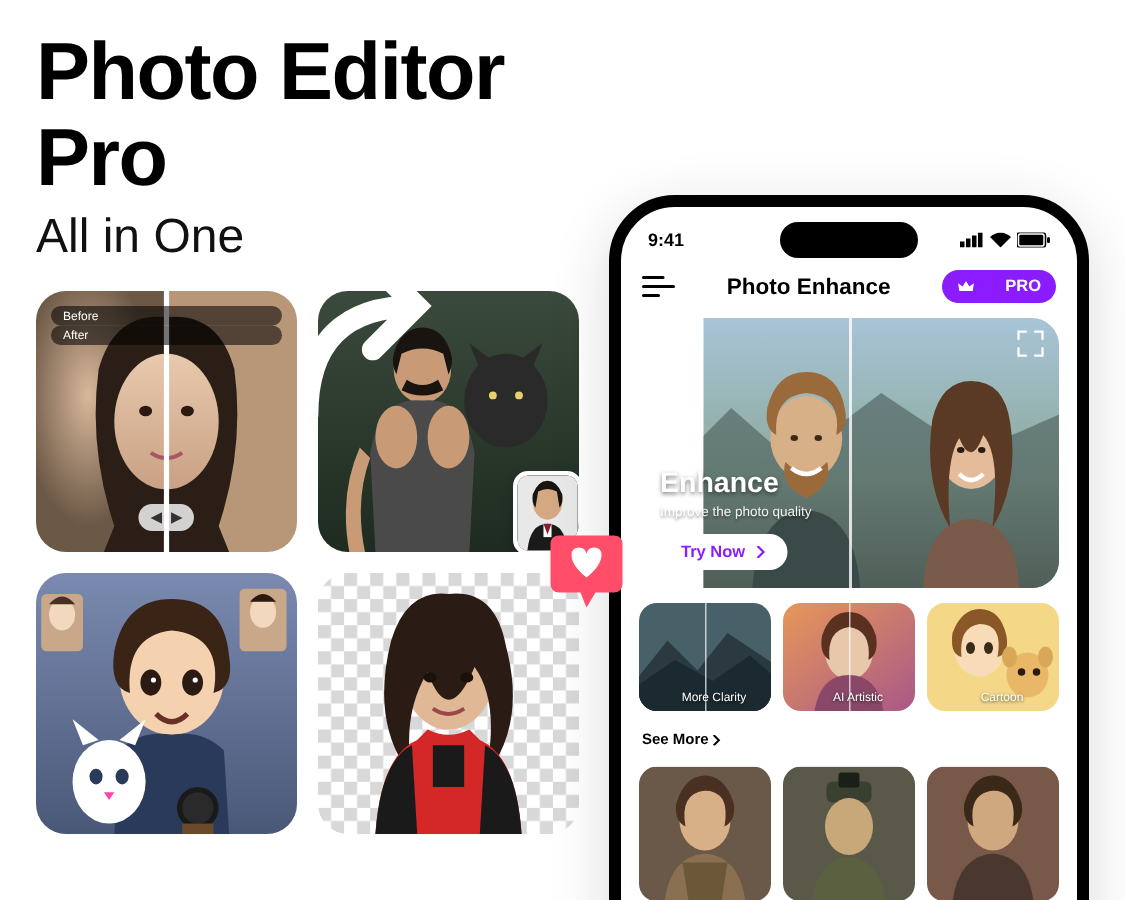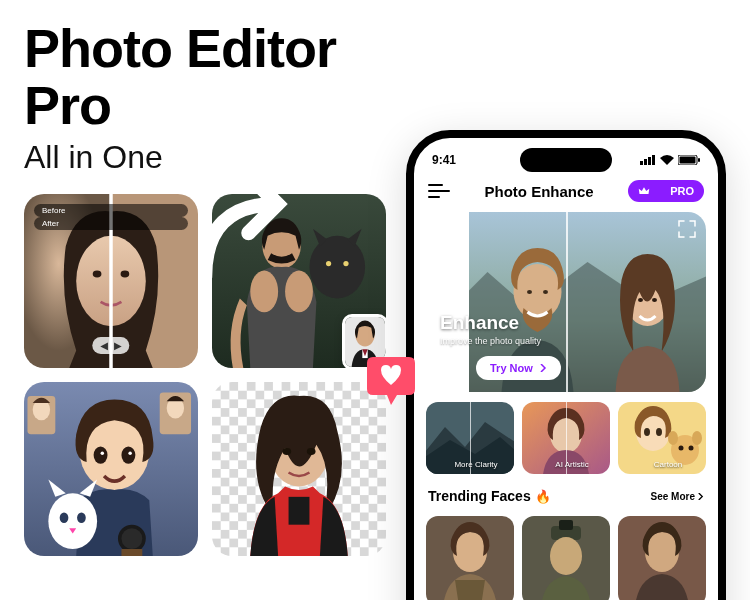--- a/index.html
+++ b/index.html
@@ -38,21 +38,21 @@
 .pro-btn { background: #8b1cff; color: #fff; border-radius: 16px; padding: 5px 10px; font-size: 11px; font-weight: 700; display: flex; align-items: center; gap: 20px; }
 .crown { width: 12px; height: 12px; }
 
 .hero { margin: 0 12px; border-radius: 18px; overflow: hidden; position: relative; height: 180px; padding-left: 43px; }
 .hero svg.bg { width: 100%; height: 100%; display: block; }
 .hero-divider { position: absolute; top: 0; bottom: 0; left: 50%; width: 2px; background: rgba(255,255,255,0.8); }
 .hero-content { position: absolute; left: 14px; bottom: 12px; right: 14px; }
 .hero-title { color: #fff; font-size: 19px; font-weight: 800; text-shadow: 0 1px 3px rgba(0,0,0,0.5); }
 .hero-sub { color: #fff; font-size: 9px; opacity: 0.92; margin-top: 2px; text-shadow: 0 1px 2px rgba(0,0,0,0.5); max-width: 120px; line-height: 1.3; }
 .hero-arrows { position: absolute; top: 8px; right: 10px; width: 18px; height: 18px; color: #fff; }
-.try-btn { margin-top: 8px; background: #fff; color: #8b1cff; font-weight: 700; font-size: 11px; padding: 6px 14px; border-radius: 16px; display: inline-flex; align-items: center; gap: 6px; margin-left: 36px; }
+.try-btn { margin-top: 8px; background: #fff; color: #8b1cff; font-weight: 700; font-size: 11px; padding: 6px 14px; border-radius: 16px; display: inline-flex; align-items: center; gap: 6px; }
 
 .cards { display: flex; gap: 8px; padding: 10px 12px; }
 .card { flex: 1; border-radius: 12px; overflow: hidden; position: relative; height: 72px; }
 .card svg { width: 100%; height: 100%; }
 .card-divider { position: absolute; top: 0; bottom: 0; left: 50%; width: 1px; background: rgba(255,255,255,0.7); }
 .card-label { position: absolute; bottom: 5px; left: 12px; right: 0; text-align: center; color: #fff; font-size: 8px; font-weight: 400; text-shadow: 0 1px 2px rgba(0,0,0,0.7); }
 
 .section-header { display: flex; justify-content: space-between; align-items: center; padding: 4px 14px; }
 .section-title { font-size: 14px; font-weight: 800; color: #000; display: flex; align-items: center; gap: 5px; }
 .fire { font-size: 13px; }
@@ -325,24 +325,20 @@
           <circle cx="64" cy="46" r="2.5" fill="#2a1a10"></circle>
             <circle cx="74" cy="46" r="2.5" fill="#2a1a10"></circle>
           <ellipse cx="56" cy="36" rx="5" ry="7" fill="#d8a858"></ellipse>
             <ellipse cx="80" cy="36" rx="5" ry="7" fill="#d8a858"></ellipse>
         </svg>
         <div class="card-label">Cartoon</div>
       </div>
     </div>
 
     <div class="section-header">
-      <div class="section-title">
-        <span>Trending Faces</span>
-        <span class="fire">🔥</span>
-      </div>
       <div class="see-more">
         <span>See More</span>
         <svg width="7" height="7" viewBox="0 0 8 8">
             <path d="M2 0 L6 4 L2 8" stroke="#000" stroke-width="1.5" fill="none"></path>
           </svg>
       </div>
     </div>
 
     <div class="faces">
       <div class="face">

